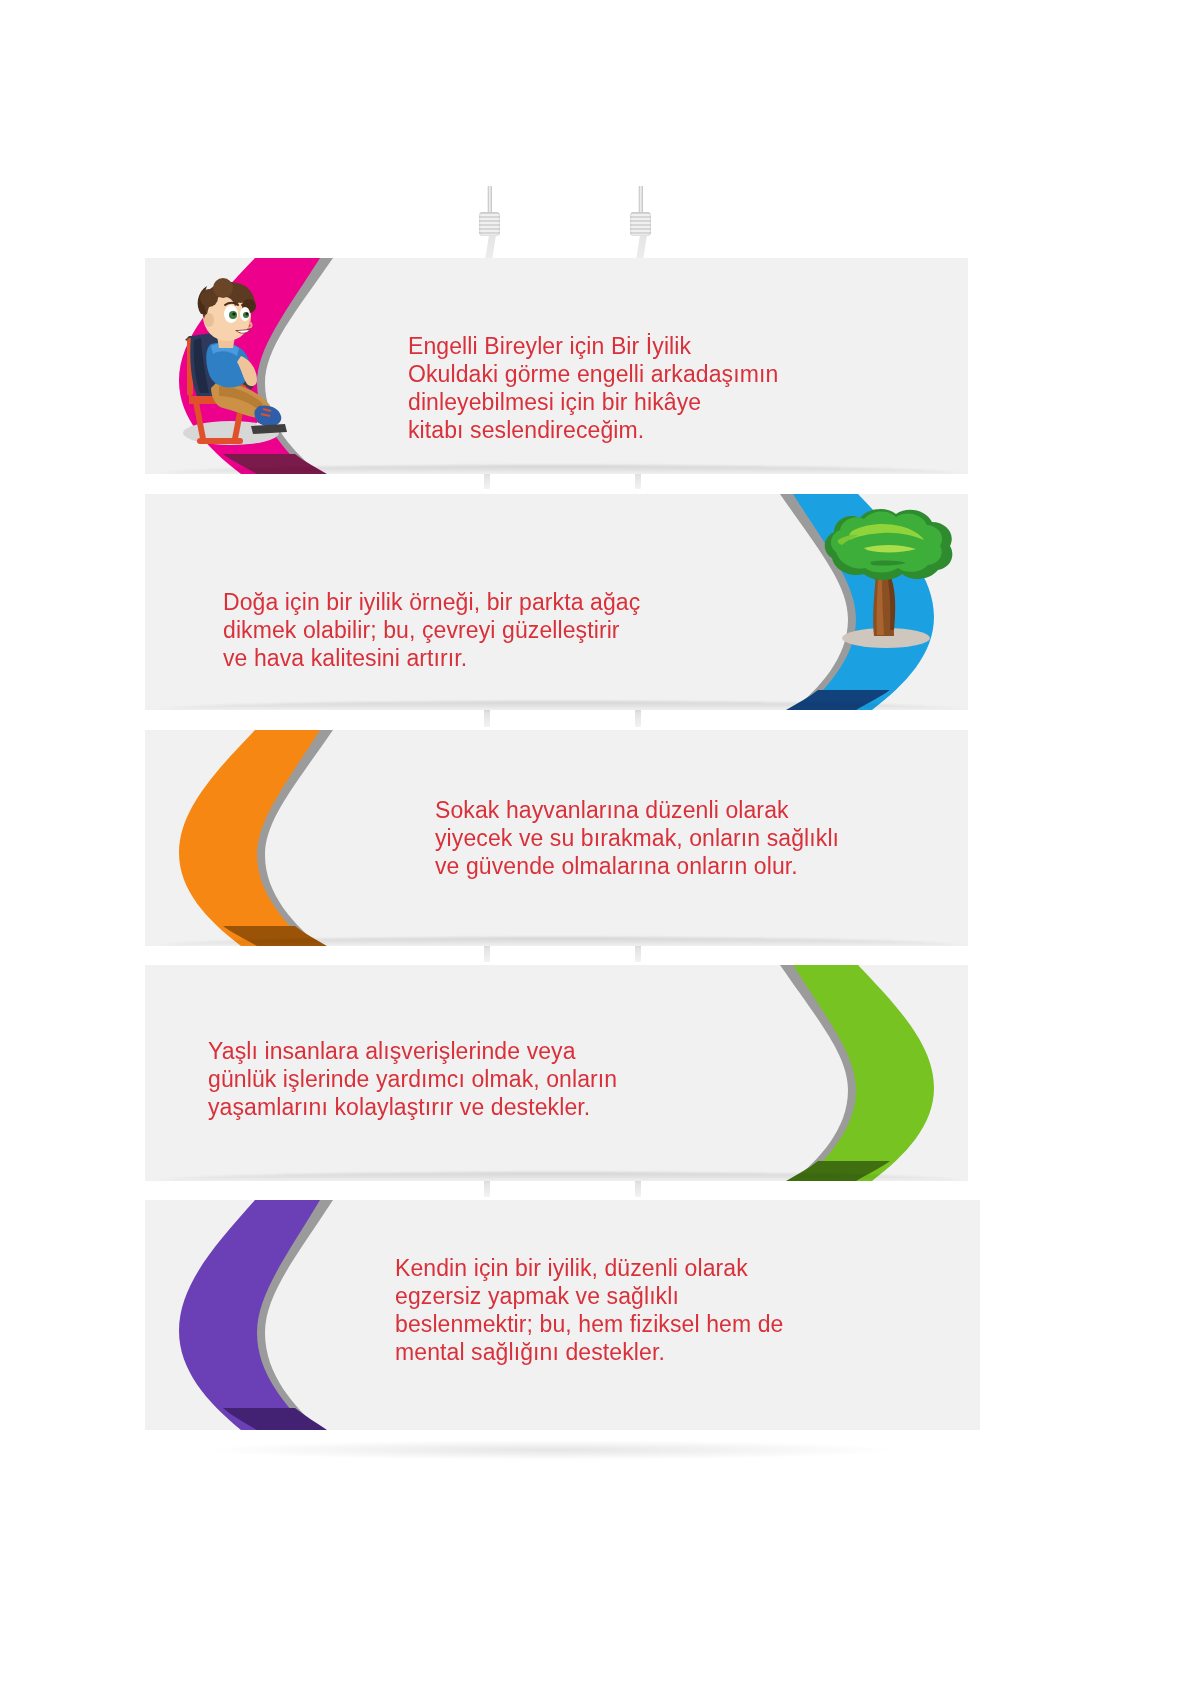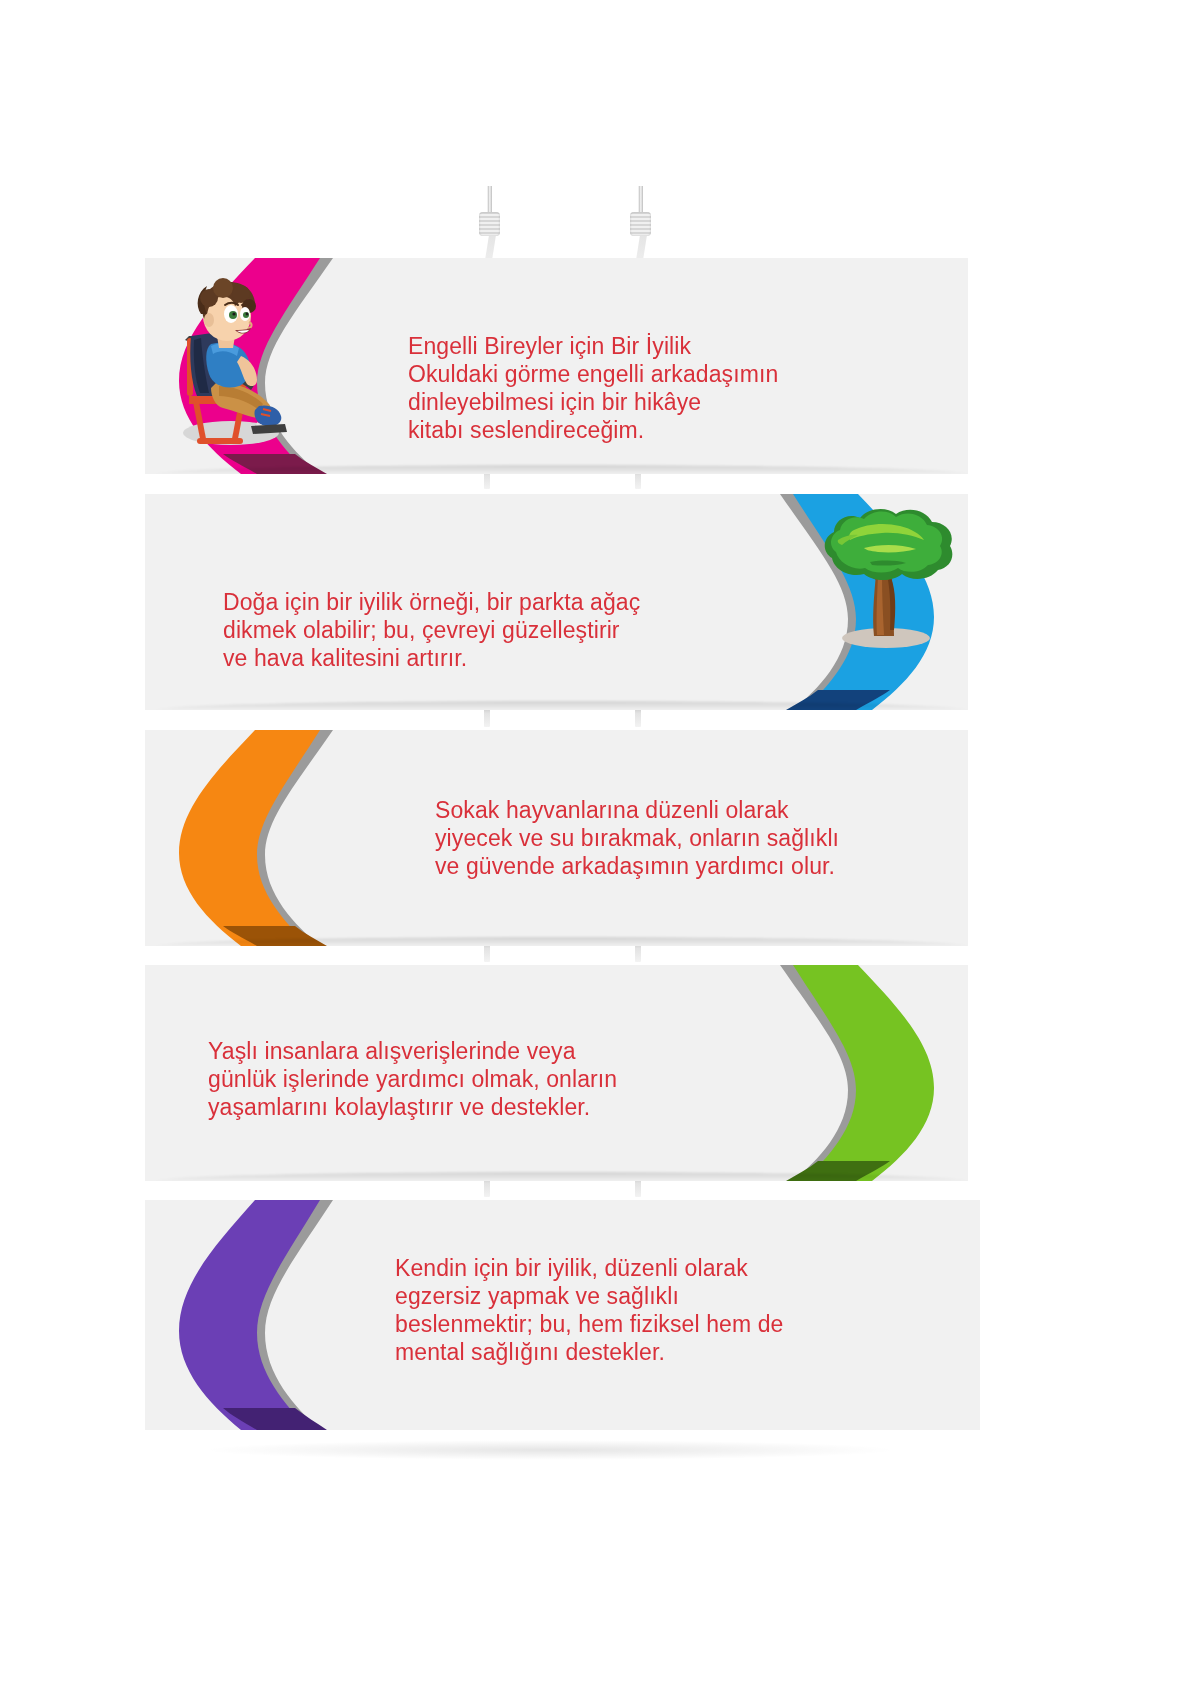--- a/index.html
+++ b/index.html
@@ -256,21 +256,21 @@
   </div>
 
   <div class="panel" style="left:145px; top:730px; width:823px; height:216px;">
     <svg class="swoosh" style="left:0px; top:0px;" width="260" height="216" viewBox="0 0 260 216">
       <path d="M188,0 C150,55 120,90 120,125 C120,165 150,195 175,216 L150,216 C118,192 88,162 88,124 C88,82 120,46 158,0 Z" fill="#9b9b9b"></path>
       <path d="M175,0 C140,55 112,90 112,125 C112,163 140,192 164,216 L96,216 C62,190 34,160 34,123 C34,80 70,42 110,0 Z" fill="#f68712"></path>
       <path d="M150,196 C160,204 172,210 182,216 L112,216 C98,208 86,202 78,196 Z" fill="#9b5307"></path>
     </svg>
     <div class="panel-text" style="left:290px; top:66px;">Sokak hayvanlarına düzenli olarak
 yiyecek ve su bırakmak, onların sağlıklı
-ve güvende arkadaşımın yardımcı olur.</div>
+ve güvende olmalarına onların olur.</div>
     <div class="panel-shadow" style="left:10px; bottom:0; width:813px;"></div>
   </div>
 
   <div class="panel" style="left:145px; top:965px; width:823px; height:216px;">
     <svg class="swoosh" style="right:0px; top:0px;" width="260" height="216" viewBox="0 0 260 216">
       <path d="M72,0 C110,55 140,90 140,125 C140,165 110,195 85,216 L110,216 C142,192 172,162 172,124 C172,82 140,46 102,0 Z" fill="#9b9b9b"></path>
       <path d="M85,0 C120,55 148,90 148,125 C148,163 120,192 96,216 L164,216 C198,190 226,160 226,123 C226,80 190,42 150,0 Z" fill="#76c322"></path>
       <path d="M110,196 C100,204 88,210 78,216 L148,216 C162,208 174,202 182,196 Z" fill="#3f6f11"></path>
     </svg>
     <div class="panel-text" style="left:63px; top:72px;">Yaşlı insanlara alışverişlerinde veya

